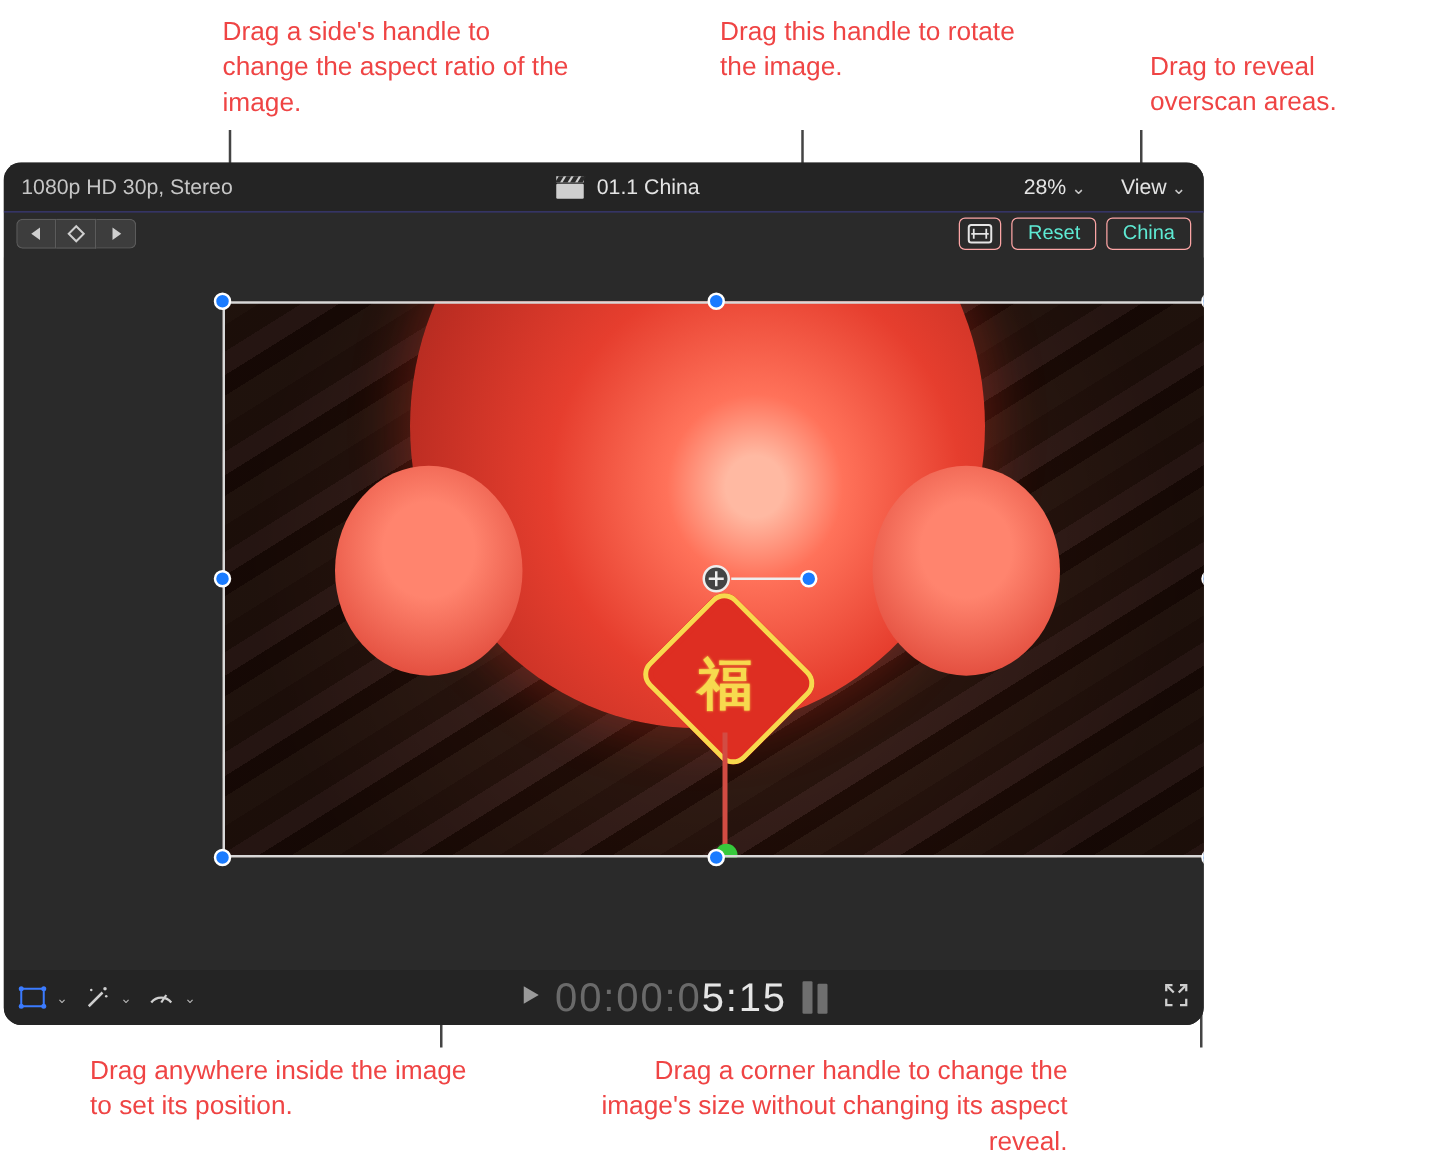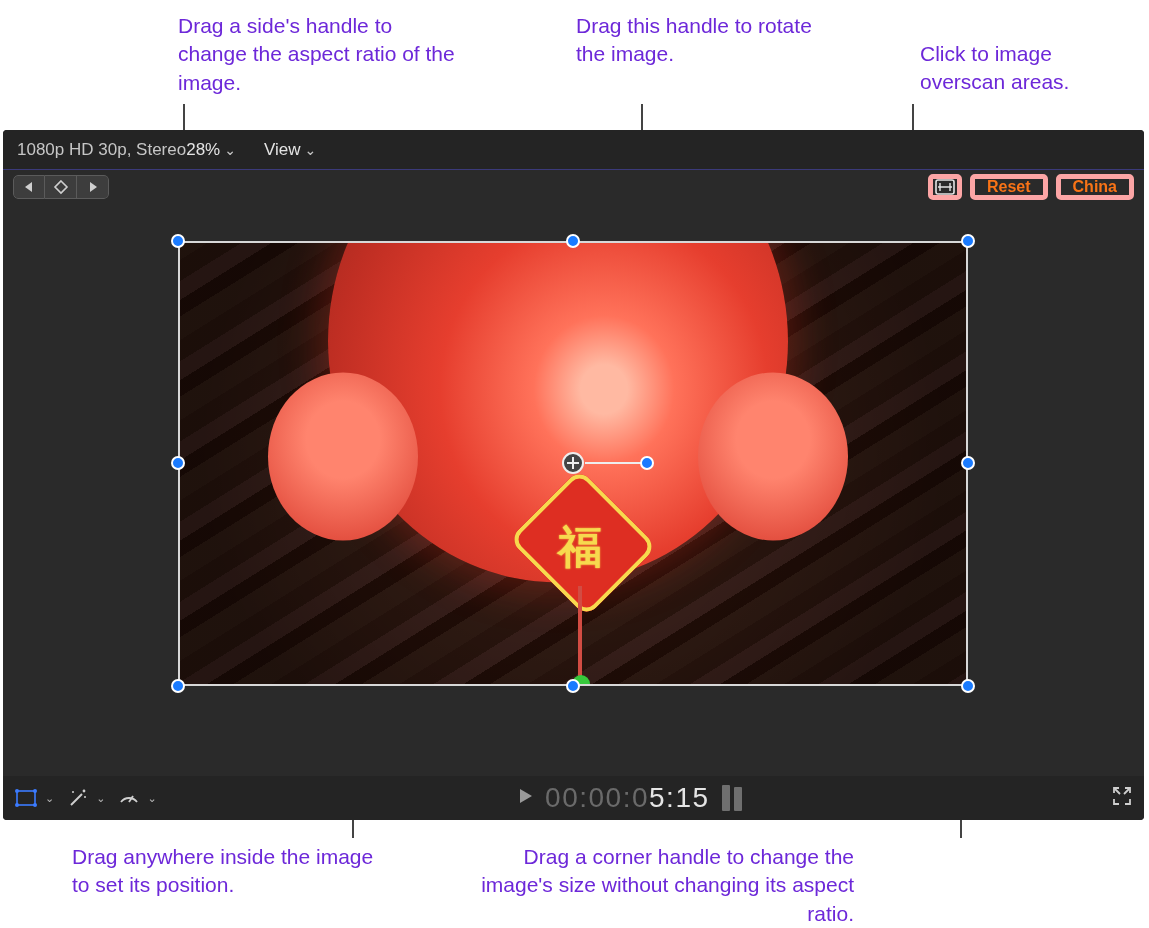--- a/index.html
+++ b/index.html
@@ -11,36 +11,36 @@
     color: #222;
     position: relative;
     overflow: hidden;
   }
 
   
   .callout {
     position: absolute;
     font-size: 21px;
     line-height: 1.35;
-    color: #6d28d9;
+    color: #ef4444;
   }
   .leader {
     position: absolute;
     background: #444;
   }
 
   
   .app {
     position: absolute;
     left: 3px;
     top: 130px;
-    width: 1141px;
+    width: 960px;
     height: 690px;
     background: #2a2a2a;
-    border-radius: 4px;
+    border-radius: 14px;
     overflow: hidden;
     text-align: right;
   }
 
   
   .topbar {
     height: 40px;
     background: #242424;
     display: flex;
     align-items: center;
@@ -92,31 +92,30 @@
     color: #cfcfcf;
   }
   .segbtn + .segbtn { border-left: none; }
   .segbtn:first-child { border-top-left-radius: 5px; border-bottom-left-radius: 5px; }
   .segbtn:last-child  { border-top-right-radius: 5px; border-bottom-right-radius: 5px; }
 
   .spacer { flex: 1 1 auto; }
 
   .iconbtn, .txtbtn {
     height: 26px;
-    border: 5px solid #fca5a5;
+    border: 1px solid #fca5a5;
     border-radius: 5px;
     background: #2a2a2a;
     display: flex;
     align-items: center;
     justify-content: center;
-    color: #f97316;
+    color: #5eead4;
     font-size: 16px;
     padding: 0 12px;
     margin-left: 8px;
-    font-weight: bold;
   }
   .iconbtn { width: 34px; padding: 0; }
 
   
   .canvas {
     position: relative;
     height: 570px;
     background: #2a2a2a;
   }
 
@@ -263,21 +262,21 @@
     display: flex;
     align-items: center;
     justify-content: center;
     gap: 12px;
   }
   .play { color: #999; font-size: 18px; }
   .tc {
     font-family: "SF Pro Rounded", -apple-system, Arial, sans-serif;
     font-variant-numeric: tabular-nums;
     letter-spacing: 1.5px;
-    font-size: 28px;
+    font-size: 32px;
     font-weight: 300;
   }
   .tc .dim { color: #6a6a6a; }
   .tc .live { color: #e5e5e5; }
   .audio-meter {
     width: 28px; height: 26px;
     display: flex; gap: 4px; align-items: flex-end;
   }
   .audio-meter span { width: 8px; background: #6f6f6f; border-radius: 1px; }
   .audio-meter span:nth-child(1) { height: 26px; }
@@ -286,37 +285,54 @@
 
   svg { overflow: visible; }
 </style>
 </head>
 <body>
 
 <div class="callout" style="left:178px; top:12px; width:280px;">Drag a side's handle to change the aspect ratio of the image.</div>
 
 <div class="callout" style="left:576px; top:12px; width:240px;">Drag this handle to rotate the image.</div>
 
-<div class="callout" style="left:920px; top:40px; width:220px;">Click to image overscan areas.</div>
+<div class="callout" style="left:920px; top:40px; width:220px;">Drag to reveal overscan areas.</div>
 
 <div class="callout" style="left:72px; top:843px; width:310px; text-align:left;">Drag anywhere inside the image to set its position.</div>
 
-<div class="callout" style="left:454px; top:843px; width:400px; text-align:right;">Drag a corner handle to change the image's size without changing its aspect ratio.</div>
+<div class="callout" style="left:454px; top:843px; width:400px; text-align:right;">Drag a corner handle to change the image's size without changing its aspect reveal.</div>
 
 <div class="leader" style="left:183px; top:104px; width:2px; height:350px;"></div>
 <div class="leader" style="left:641px; top:104px; width:2px; height:284px;"></div>
 <div class="leader" style="left:912px; top:104px; width:2px; height:96px;"></div>
 <div class="leader" style="left:352px; top:610px; width:2px; height:228px;"></div>
 <div class="leader" style="left:960px; top:648px; width:2px; height:190px;"></div>
 
 <div class="app">
 
   <div class="topbar">
     <div class="left">1080p HD 30p, Stereo</div>
 
+    <div class="center">
+      <span class="clapper-icon">
+        <svg width="22" height="18" viewBox="0 0 22 18">
+          <rect x="0" y="6" width="22" height="12" rx="1" fill="#cfcfcf"></rect>
+          <g fill="#cfcfcf">
+            <polygon points="0,0 22,0 22,5 0,5"></polygon>
+          </g>
+          <g fill="#2a2a2a">
+            <polygon points="2,0 6,0 3,5 -1,5"></polygon>
+            <polygon points="8,0 12,0 9,5 5,5"></polygon>
+            <polygon points="14,0 18,0 15,5 11,5"></polygon>
+            <polygon points="20,0 24,0 21,5 17,5"></polygon>
+          </g>
+        </svg>
+      </span>
+      <span>01.1 China</span>
+    </div>
 
     <div class="right">
       <span style="display:flex;align-items:center;">
         <span>28%</span>
         <span class="chev">⌄</span>
       </span>
       <span style="width:16px;"></span>
       <span style="display:flex;align-items:center;">
         <span>View</span>
         <span class="chev">⌄</span>

